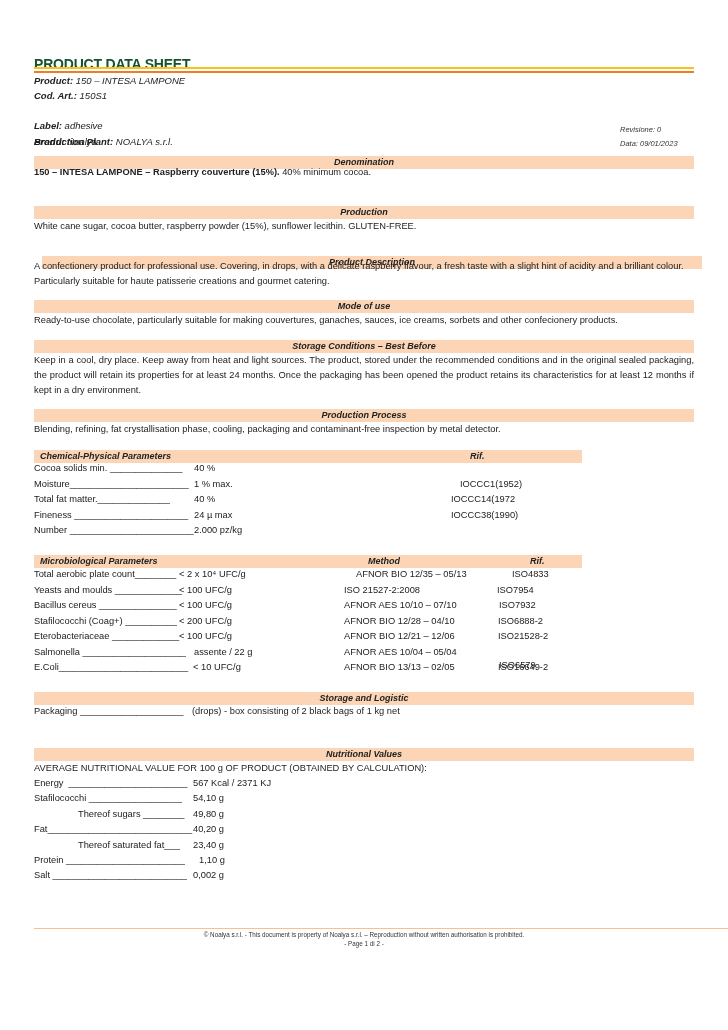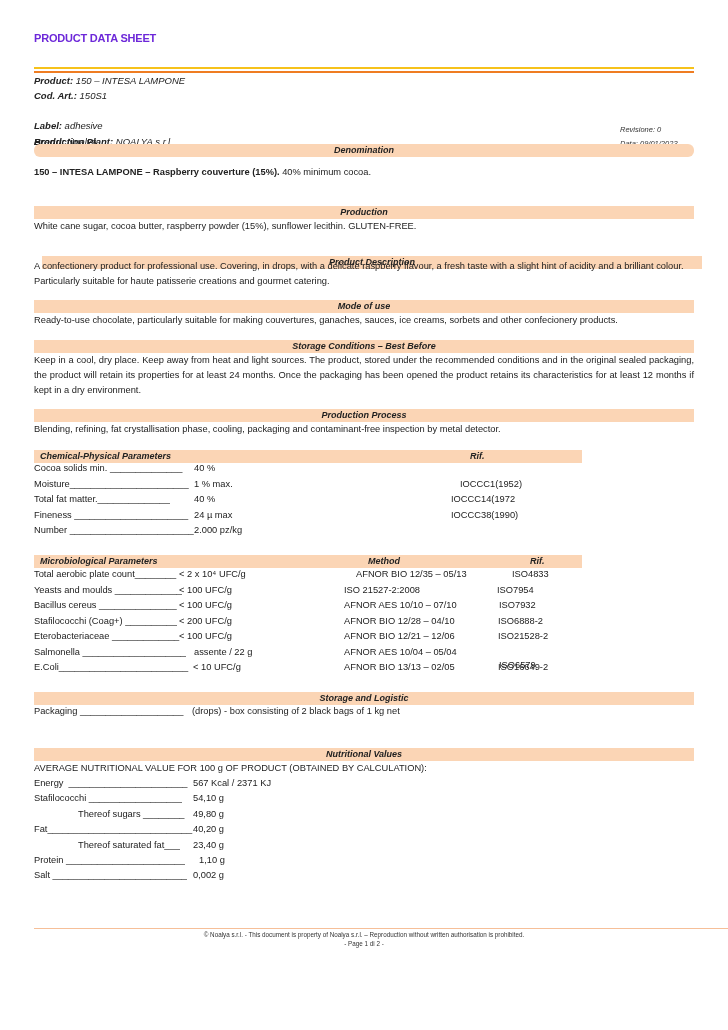--- a/index.html
+++ b/index.html
@@ -2,21 +2,21 @@
 <html><head>
 <meta charset="utf-8">
 <style>
   html, body { margin: 0; padding: 0; background: #ffffff; }
   body {
     width: 728px; height: 1030px; position: relative; overflow: hidden;
     font-family: "Liberation Sans", sans-serif; color: #1a1a1a;
   }
   .abs { position: absolute; }
   .title {
-    left: 34px; top: 32px; font-size: 11px; font-weight: bold; letter-spacing: -0.2px; color: #6d28d9;
+    left: 34px; top: 56px; font-size: 14px; font-weight: bold; letter-spacing: -0.2px; color: #14532d;
   }
   .hline1 { left: 34px; width: 660px; top: 67px; height: 2px; background: #f6c21b; }
   .hline2 { left: 34px; width: 660px; top: 71px; height: 2px; background: #ef7d22; }
   .meta { left: 34px; font-size: 9.5px; font-style: italic; color: #222; line-height: 15px; }
   .meta b { font-weight: bold; }
   .rev { left: 620px; font-size: 7.5px; font-style: italic; color: #333; }
   .band {
     left: 34px; width: 660px; height: 13px; background: #fbd5b5;
     font-size: 9px; font-style: italic; font-weight: bold; text-align: center; line-height: 13px; color: #222;
   }
@@ -39,21 +39,21 @@
 
 <div class="abs meta" style="top:73px;"><b>Product:</b><span> 150 – INTESA  LAMPONE</span></div>
 <div class="abs meta" style="top:88px;"><b>Cod. Art.:</b><span> 150S1</span></div>
 <div class="abs meta" style="top:103px;margin-top:31px;"><b>Brand:</b><span> Noalya</span></div>
 <div class="abs meta" style="top:118px;"><b>Label:</b><span> adhesive</span></div>
 <div class="abs meta" style="top:134px;"><b>Production Plant:</b><span> NOALYA s.r.l.</span></div>
 
 <div class="abs rev" style="top:125px;">Revisione: 0</div>
 <div class="abs rev" style="top:139px;">Data: 09/01/2023</div>
 
-<div class="abs band" style="top:144px;border-radius:6px;">Denomination</div>
+<div class="abs band" style="top:156px;">Denomination</div>
 <div class="abs text" style="top:165px;"><b>150 – INTESA LAMPONE – Raspberry couverture (15%).</b><span>  40% minimum cocoa.</span></div>
 
 <div class="abs band" style="top:206px;">Production</div>
 <div class="abs text" style="top:219px;">White cane sugar, cocoa butter, raspberry powder (15%), sunflower lecithin. GLUTEN-FREE.</div>
 
 <div class="abs band" style="top:256px;margin-left:8px;">Product Description</div>
 <div class="abs text" style="top:259px;">A confectionery product for professional use. Covering, in drops, with a delicate raspberry flavour, a fresh taste with a slight hint of acidity and a brilliant colour. Particularly suitable for haute patisserie creations and gourmet catering.</div>
 
 <div class="abs band" style="top:300px;">Mode of use</div>
 <div class="abs text" style="top:313px;">Ready-to-use chocolate, particularly suitable for making couvertures, ganaches, sauces, ice creams, sorbets and other confecionery products.</div>

